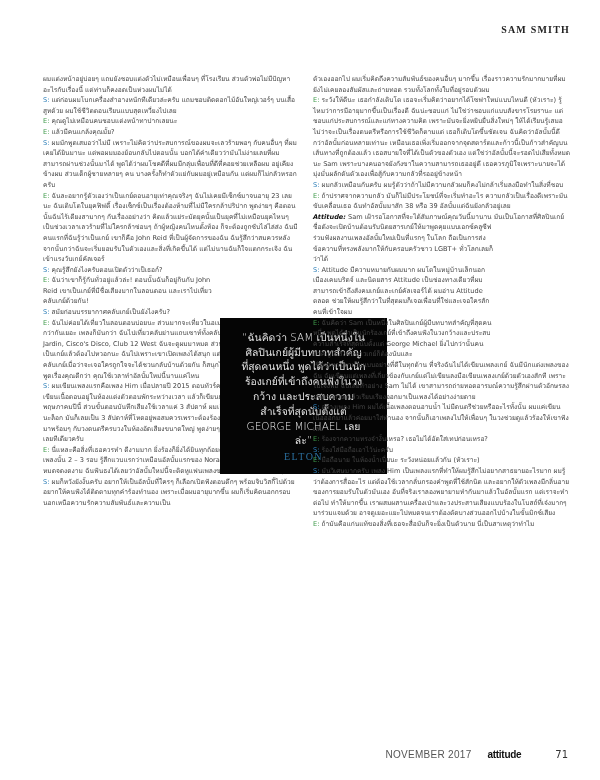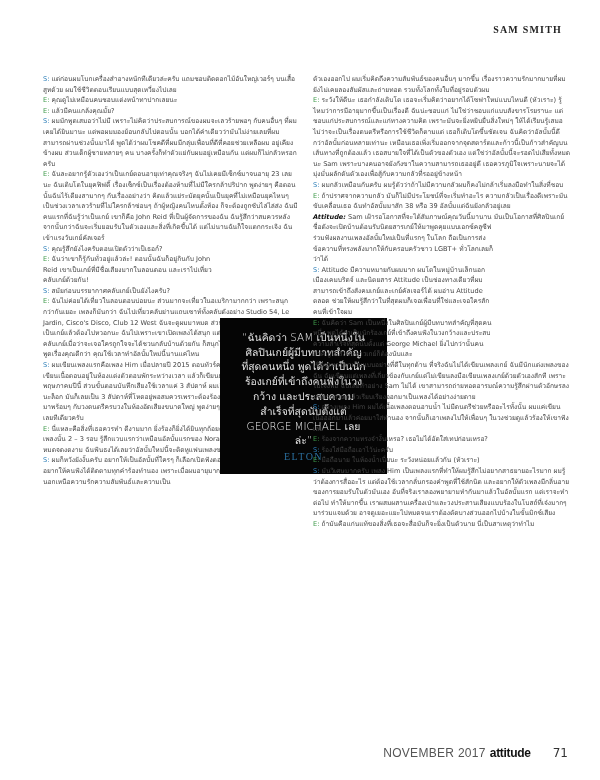--- a/index.html
+++ b/index.html
@@ -1,20 +1,20 @@
 <!DOCTYPE html>
 <html><head>
 <meta charset="utf-8">
 <style>
   * { margin: 0; padding: 0; box-sizing: border-box; }
   html, body { width: 600px; height: 780px; background: #ffffff; overflow: hidden; }
   body { position: relative; font-family: "DejaVu Sans", sans-serif; color: #3a3a3a; }
 
   .running-head {
-    position: absolute; top: 24px; right: 38px;
+    position: absolute; top: 24px; right: 30px;
     font-family: "Liberation Serif", serif; font-weight: bold;
     font-size: 10px; letter-spacing: 1.2px; color: #222;
   }
 
   .col {
     position: absolute; font-size: 6.6px; line-height: 10.6px;
     color: #444; text-align: left;
   }
   .col p { margin: 0 0 0 0; }
   .col-left { left: 43px; top: 74px; width: 255px; }
@@ -38,33 +38,34 @@
     margin-top: 3px; font-family: "Liberation Serif", serif;
     font-size: 10px; letter-spacing: 1.5px; color: #2b6f9e;
   }
 
   
   .wrap-left { width: 172px; }
   .wrap-right { margin-left: 76px; width: 182px; }
 
   .footer {
     position: absolute; bottom: 20px; right: 32px;
-    display: flex; align-items: baseline; gap: 4px;
-    font-size: 12px; color: #555;
+    display: flex; align-items: baseline; gap: 16px;
+    font-size: 10px; color: #555;
   }
   .footer .month { letter-spacing: 0.3px; font-family: "Liberation Sans", sans-serif; }
   .footer .brand { font-weight: bold; color: #111; font-family: "Liberation Sans", sans-serif; letter-spacing: -0.3px; }
   .footer .page { margin-left: 18px; color: #333; }
 </style>
 </head>
 <body>
 
 <div class="running-head">SAM SMITH</div>
 
 <div class="col col-left" id="col-left">
+    <p><span>ผมแต่งหน้าอยู่บ่อยๆ แถมยังชอบแต่งตัวไม่เหมือนเพื่อนๆ ที่โรงเรียน ส่วนตัวพ่อไม่มีปัญหาอะไรกับเรื่องนี้ แต่ท่านก็คงอดเป็นห่วงผมไม่ได้</span></p>
     <p><span class="spk-s">S:</span> <span>แต่ก่อนผมโบกเครื่องสำอางหนักทีเดียวล่ะครับ แถมชอบติดดอกไม้อันใหญ่เวอร์ๆ บนเสื้อสูทด้วย ผมใช้ชีวิตตอนเรียนแบบสุดเหวี่ยงไปเลย</span></p>
     <p><span class="spk-e">E:</span> <span>คุณดูไม่เหมือนคนชอบแต่งหน้าทาปากเลยนะ</span></p>
     <p><span class="spk-e">E:</span> <span>แล้วมีคนแกล้งคุณมั้ย?</span></p>
     <p><span class="spk-s">S:</span> <span>ผมมักพูดเสมอว่าไม่มี เพราะไม่คิดว่าประสบการณ์ของผมจะเลวร้ายพอๆ กับคนอื่นๆ ที่ผมเคยได้ยินมานะ แต่พอผมมองย้อนกลับไปตอนนั้น บอกได้คำเดียวว่ามันไม่ง่ายเลยที่ผมสามารถผ่านช่วงนั้นมาได้ พูดได้ว่าผมโชคดีที่ผมมีกลุ่มเพื่อนที่ดีที่คอยช่วยเหลือผม อยู่เคียงข้างผม ส่วนเด็กผู้ชายหลายๆ คน บางครั้งก็ทำตัวแย่กับผมอยู่เหมือนกัน แต่ผมก็ไม่กลัวหรอกครับ</span></p>
     <p><span class="spk-e">E:</span> <span>ฉันละอยากรู้ตัวเองว่าเป็นเกย์ตอนอายุเท่าคุณจริงๆ ฉันไม่เคยมีเซ็กซ์มาจนอายุ 23 เลยนะ ฉันเติบโตในยุคฟิฟตี้ เรื่องเซ็กซ์เป็นเรื่องต้องห้ามที่ไม่มีใครกล้าปริปาก พูดง่ายๆ คือตอนนั้นฉันไร้เดียงสามากๆ กับเรื่องอย่างว่า คิดแล้วแย่ระมัดยุคนั้นเป็นยุคที่ไม่เหมือนยุคไหนๆ เป็นช่วงเวลาเลวร้ายที่ไม่ใครกล้าซ่อนๆ ถ้าผู้หญิงคนไหนตั้งท้อง ก็จะต้องถูกซับไล่ไล่ส่ง ฉันมีคนแรกที่ฉันรู้ว่าเป็นเกย์ เขาก็คือ John Reid ที่เป็นผู้จัดการของฉัน ฉันรู้สึกว่าสมควรหลังจากนั้นกว่าฉันจะเริ่มยอมรับในตัวเองและสิ่งที่เกิดขึ้นได้ แต่ไม่นานฉันก็ใจแตกกระเจิง ฉันเข้าแรงวับเกย์คัลเจอร์</span></p>
     <p class="wrap-left"><span class="spk-s">S:</span> <span>คุณรู้สึกยังไงครับตอนเปิดตัวว่าเป็เธอก์?</span></p>
     <p class="wrap-left"><span class="spk-e">E:</span> <span>ฉันว่าเขาก็รู้กันทั่วอยู่แล้วล่ะ! ตอนนั้นฉันก็อยู่กินกับ John Reid เขาเป็นเกย์ที่มีชื่อเสียงมากในลอนดอน และเราไปเที่ยวคลับเกย์ด้วยกัน!</span></p>
     <p class="wrap-left"><span class="spk-s">S:</span> <span>สมัยก่อนบรรยากาศคลับเกย์เป็นยังไงครับ?</span></p>
     <p><span class="spk-e">E:</span> <span>ฉันไม่ค่อยได้เที่ยวในลอนดอนบ่อยนะ ส่วนมากจะเที่ยวในอเมริกามากกว่า เพราะสนุกกว่ากันเยอะ เพลงก็มันกว่า ฉันไปเที่ยวคลับย่านแถบเซาท์ทั้งคลับดังอย่าง Studio 54, Le Jardin, Cisco's Disco, Club 12 West ฉันจะดูผมมาหมด ส่วนมากก็ไปฟังเพลง ไม่ใช่ว่าเป็นเกย์แล้วต้องไปหวอกนะ ฉันไปเพราะเขาเปิดเพลงได้สนุก แต่พออายุมากขึ้นฉันก็ชอบไปคลับเกย์เมื่อว่าจะเจอใครถูกใจจะได้ชวนกลับบ้านด้วยกัน ก็สนุกไปอีกแบบนะ ว่าแต่เรามาพูดเรื่องคุณดีกว่า คุณใช้เวลาทำอัลบั้มใหม่นี้นานแค่ไหน</span></p>
     <p><span class="spk-s">S:</span> <span>ผมเขียนเพลงแรกคือเพลง Him เมื่อปลายปี 2015 ตอนทัวร์คอนเสิร์ตในซิดนีย์ ผมเริ่มเขียนเนื้อตอนอยู่ในห้องแต่งตัวตอนพักระหว่างเวลา แล้วก็เขียนมาเรื่อยๆ จนถึงเดือนพฤษภาคมปีนี้ ส่วนขั้นตอนบันทึกเสียงใช้เวลาแค่ 3 สัปดาห์ ผมเลือกบันทึกเสียงแบบเทปแอนะล็อก มันก็เลยเป็น 3 สัปดาห์ที่โหดอยู่พอสมควรเพราะต้องร้องเยอะมาก ต้องร้องซ้ำไปซ้ำมาพร้อมๆ กับวงดนตรีครบวงในห้องอัดเสียงขนาดใหญ่ พูดง่ายๆ คือเหมือนเราแสดงสดกันเลยทีเดียวครับ</span></p>

